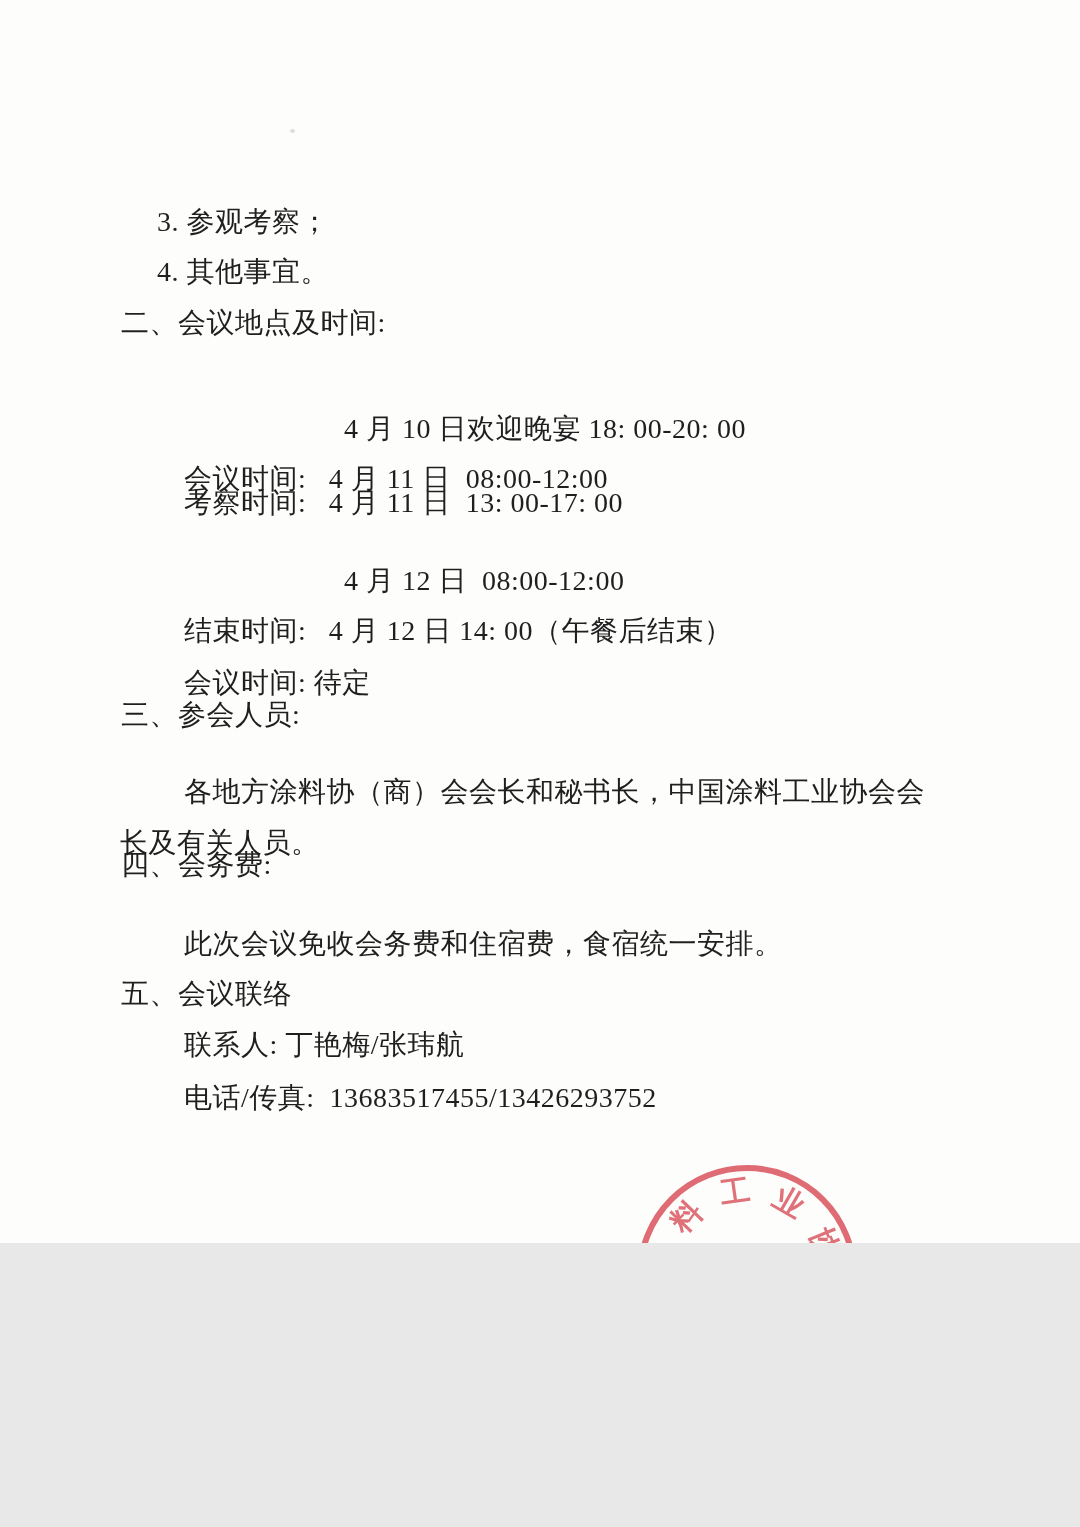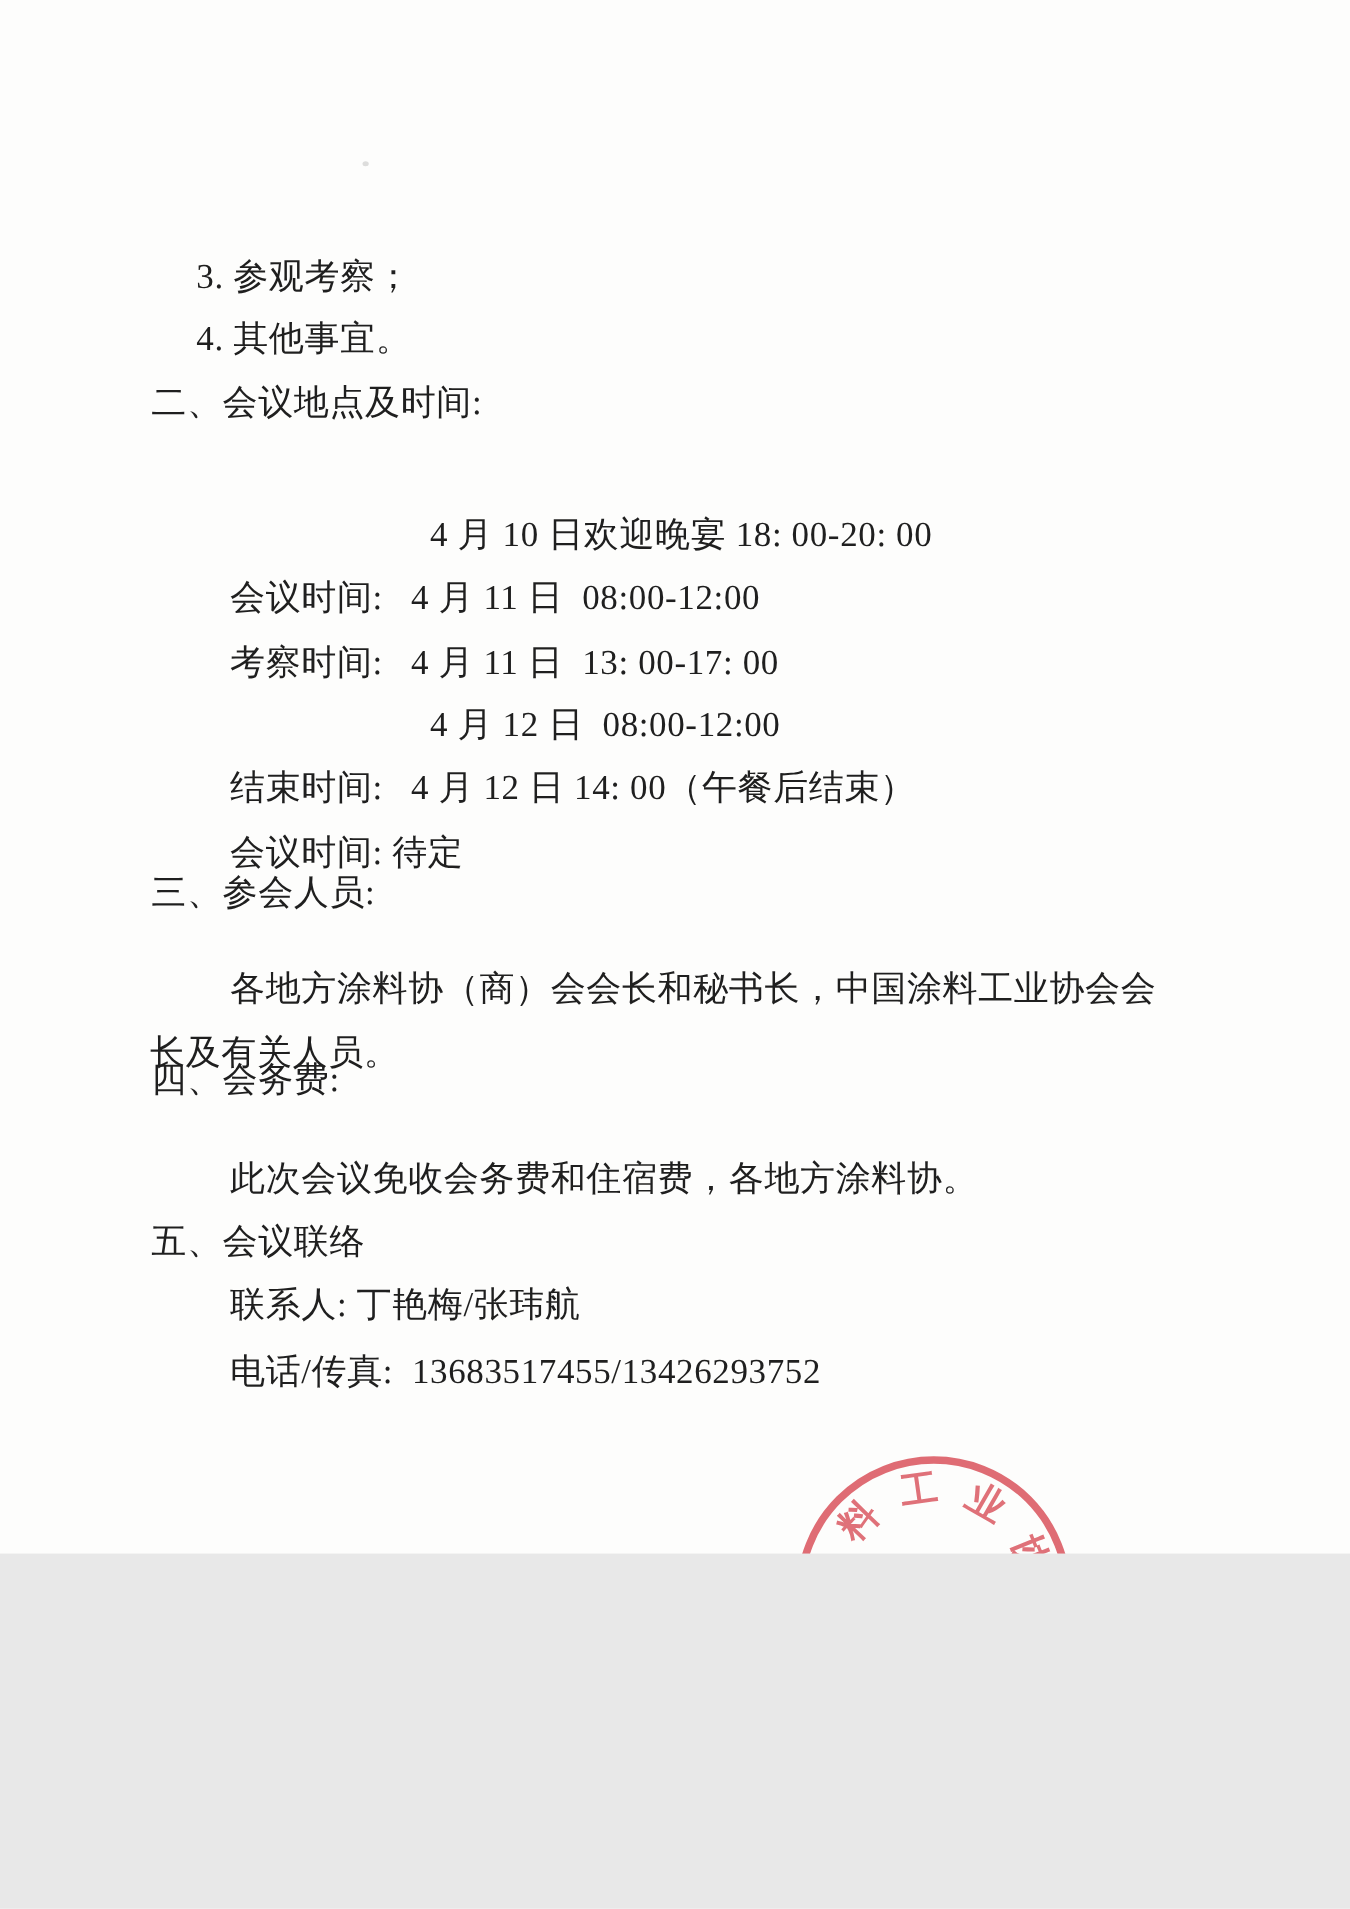--- a/index.html
+++ b/index.html
@@ -51,29 +51,29 @@
 </head>
 <body>
 
 <div class="page">
 
   <div class="line li" style="top:205px">3. 参观考察；</div>
   <div class="line li" style="top:255px">4. 其他事宜。</div>
   <div class="line h" style="top:306px">二、会议地点及时间:</div>
   <div class="line c" style="top:412px">4 月 10 日欢迎晚宴 18: 00-20: 00</div>
   <div class="line b" style="top:462px">会议时间:   4 月 11 日  08:00-12:00</div>
-  <div class="line b" style="top:514px">考察时间:   4 月 11 日  13: 00-17: 00</div>
+  <div class="line b" style="top:486px">考察时间:   4 月 11 日  13: 00-17: 00</div>
   <div class="line c" style="top:564px">4 月 12 日  08:00-12:00</div>
   <div class="line b" style="top:614px">结束时间:   4 月 12 日 14: 00（午餐后结束）</div>
   <div class="line b" style="top:666px">会议时间: 待定</div>
   <div class="line h" style="top:698px">三、参会人员:</div>
   <div class="line b" style="top:775px">各地方涂料协（商）会会长和秘书长，中国涂料工业协会会</div>
   <div class="line w" style="top:826px">长及有关人员。</div>
   <div class="line h" style="top:848px">四、会务费:</div>
-  <div class="line b" style="top:927px">此次会议免收会务费和住宿费，各地方涂料协。</div>
+  <div class="line b" style="top:927px">此次会议免收会务费和住宿费，食宿统一安排。</div>
   <div class="line h" style="top:977px">五、会议联络</div>
   <div class="line b" style="top:1028px">联系人: 丁艳梅/张玮航</div>
   <div class="line b" style="top:1081px">电话/传真:  13683517455/13426293752</div>
 
   <div class="sig sig-org">中国涂料工业协会</div>
   <div class="sig sig-date">2024 年 1 月 30 日</div>
 
   <svg class="stamp" viewBox="0 0 228 228">
     <circle cx="113" cy="113" r="107" fill="none" stroke="#d8454f" stroke-width="6" stroke-opacity="0.85"></circle>
     <g fill="#d8454f" fill-opacity="0.82" font-size="30">

